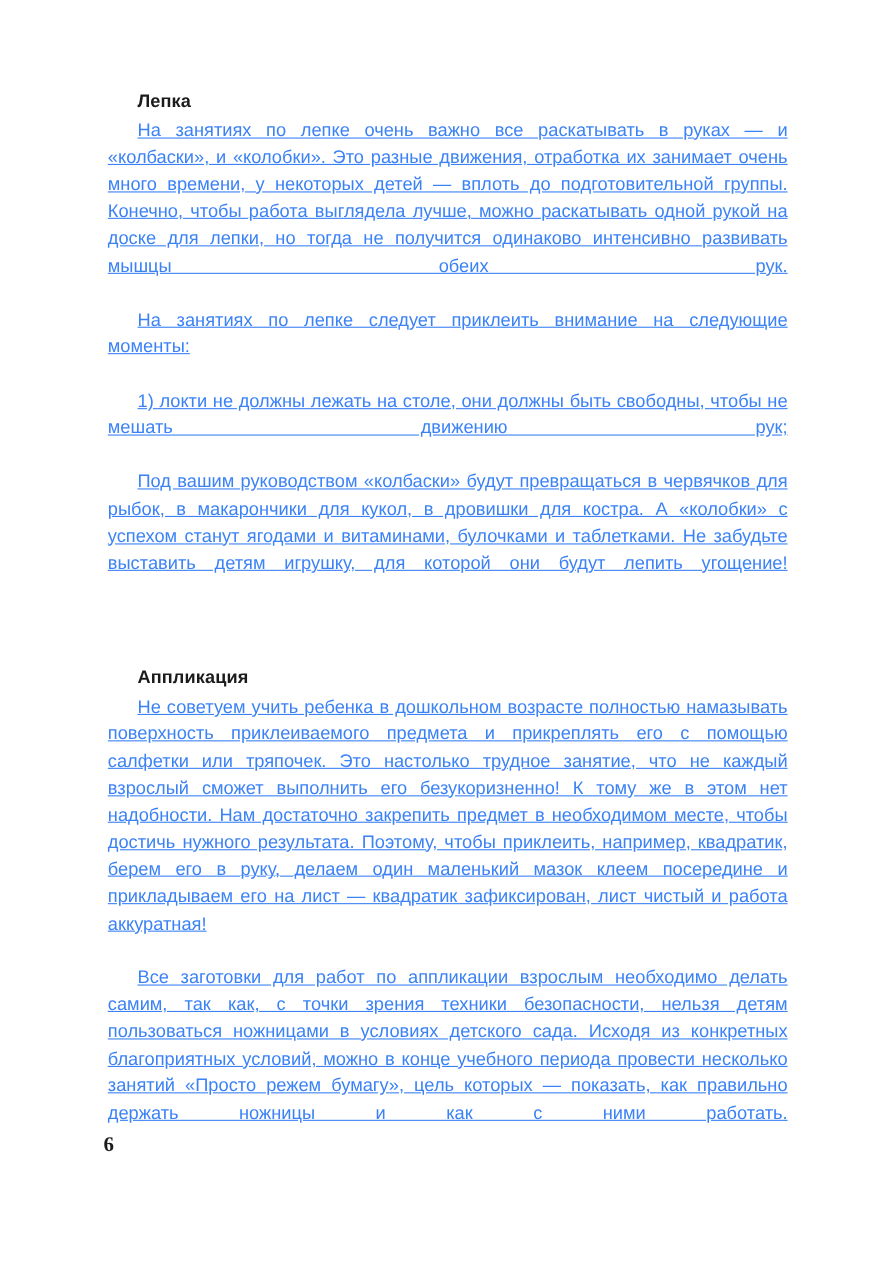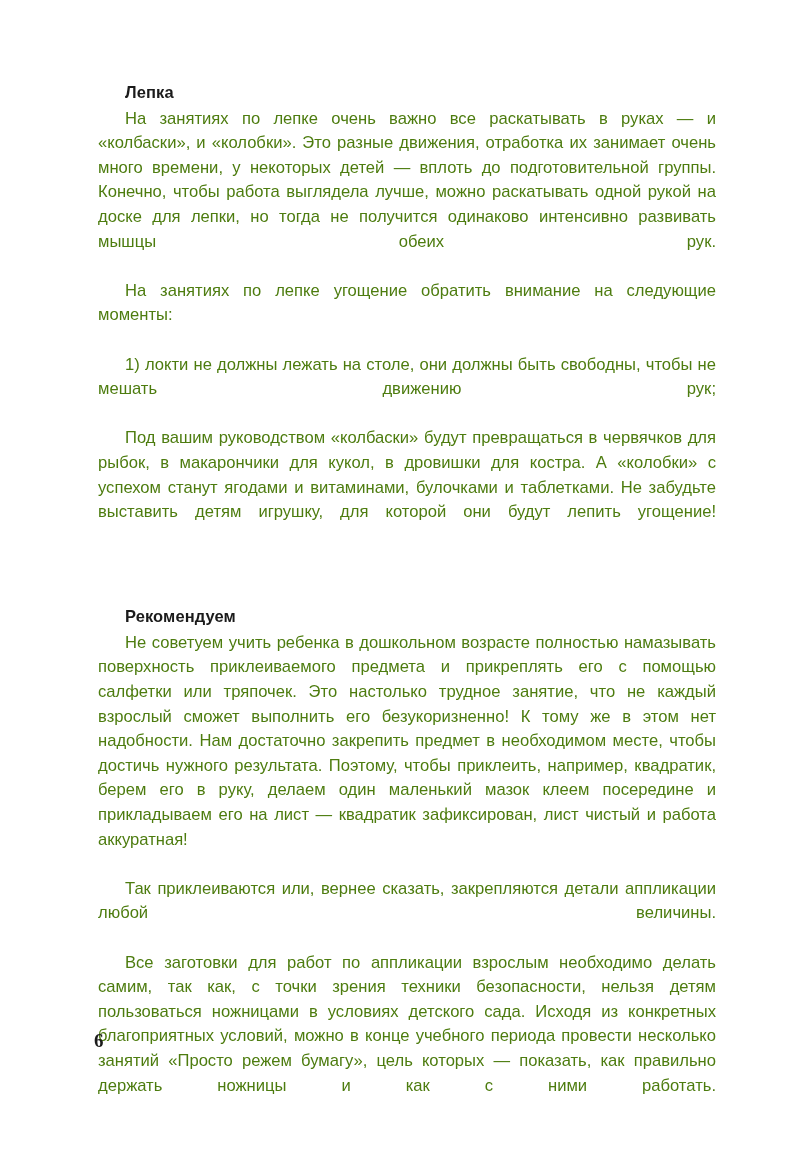--- a/index.html
+++ b/index.html
@@ -42,28 +42,29 @@
   }
 
   .section-block.second {
     margin-top: 55px;
   }
 
   p.para {
     font-family: "Liberation Sans", "DejaVu Sans", sans-serif;
     font-size: 16.6px;
     line-height: 24.6px;
-    color: #4d7c0f;
+    color: #3b82f6;
     margin: 0;
     text-align: justify;
     text-justify: inter-word;
     text-indent: 27px;
     -webkit-hyphens: none;
     hyphens: none;
     word-spacing: 0.02em;
+    text-decoration: underline;
   }
 
   
   p.para::after {
     content: "";
     display: inline-block;
     width: 100%;
   }
 
   .page-number {
@@ -79,29 +80,28 @@
 </head>
 <body>
 
 <div class="page">
 
   <div class="content">
 
     <div class="section-block first">
       <h2 class="section-heading">Лепка</h2>
       <p class="para">На занятиях по лепке очень важно все раскатывать в руках — и «колбаски», и «колобки». Это разные движения, отработка их занимает очень много времени, у некоторых детей — вплоть до подготовительной группы. Конечно, чтобы работа выглядела лучше, можно раскатывать одной рукой на доске для лепки, но тогда не получится одинаково интенсивно развивать мышцы обеих рук.</p>
-      <p class="para">На занятиях по лепке угощение обратить внимание на следующие моменты:</p>
+      <p class="para">На занятиях по лепке следует приклеить внимание на следующие моменты:</p>
       <p class="para">1) локти не должны лежать на столе, они должны быть свободны, чтобы не мешать движению рук;</p>
       <p class="para">Под вашим руководством «колбаски» будут превращаться в червячков для рыбок, в макарончики для кукол, в дровишки для костра. А «колобки» с успехом станут ягодами и витаминами, булочками и таблетками. Не забудьте выставить детям игрушку, для которой они будут лепить угощение!</p>
     </div>
 
     <div class="section-block second">
-      <h2 class="section-heading">Рекомендуем</h2>
+      <h2 class="section-heading">Аппликация</h2>
       <p class="para">Не советуем учить ребенка в дошкольном возрасте полностью намазывать поверхность приклеиваемого предмета и прикреплять его с помощью салфетки или тряпочек. Это настолько трудное занятие, что не каждый взрослый сможет выполнить его безукоризненно! К тому же в этом нет надобности. Нам достаточно закрепить предмет в необходимом месте, чтобы достичь нужного результата. Поэтому, чтобы приклеить, например, квадратик, берем его в руку, делаем один маленький мазок клеем посередине и прикладываем его на лист — квадратик зафиксирован, лист чистый и работа аккуратная!</p>
-      <p class="para">Так приклеиваются или, вернее сказать, закрепляются детали аппликации любой величины.</p>
       <p class="para">Все заготовки для работ по аппликации взрослым необходимо делать самим, так как, с точки зрения техники безопасности, нельзя детям пользоваться ножницами в условиях детского сада. Исходя из конкретных благоприятных условий, можно в конце учебного периода провести несколько занятий «Просто режем бумагу», цель которых — показать, как правильно держать ножницы и как с ними работать.</p>
     </div>
 
   </div>
 
   <div class="page-number">6</div>
 
 </div>
 
 </body></html>

